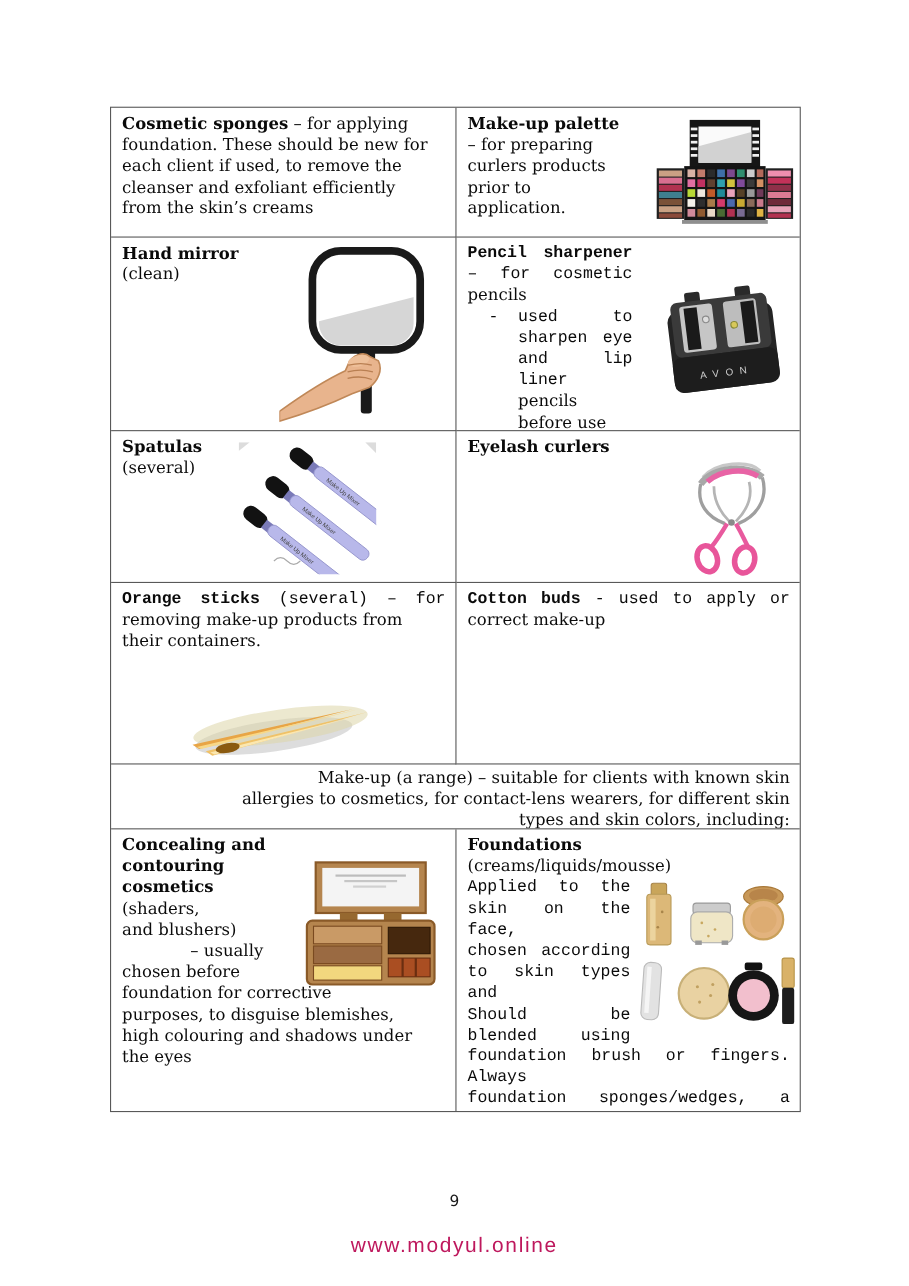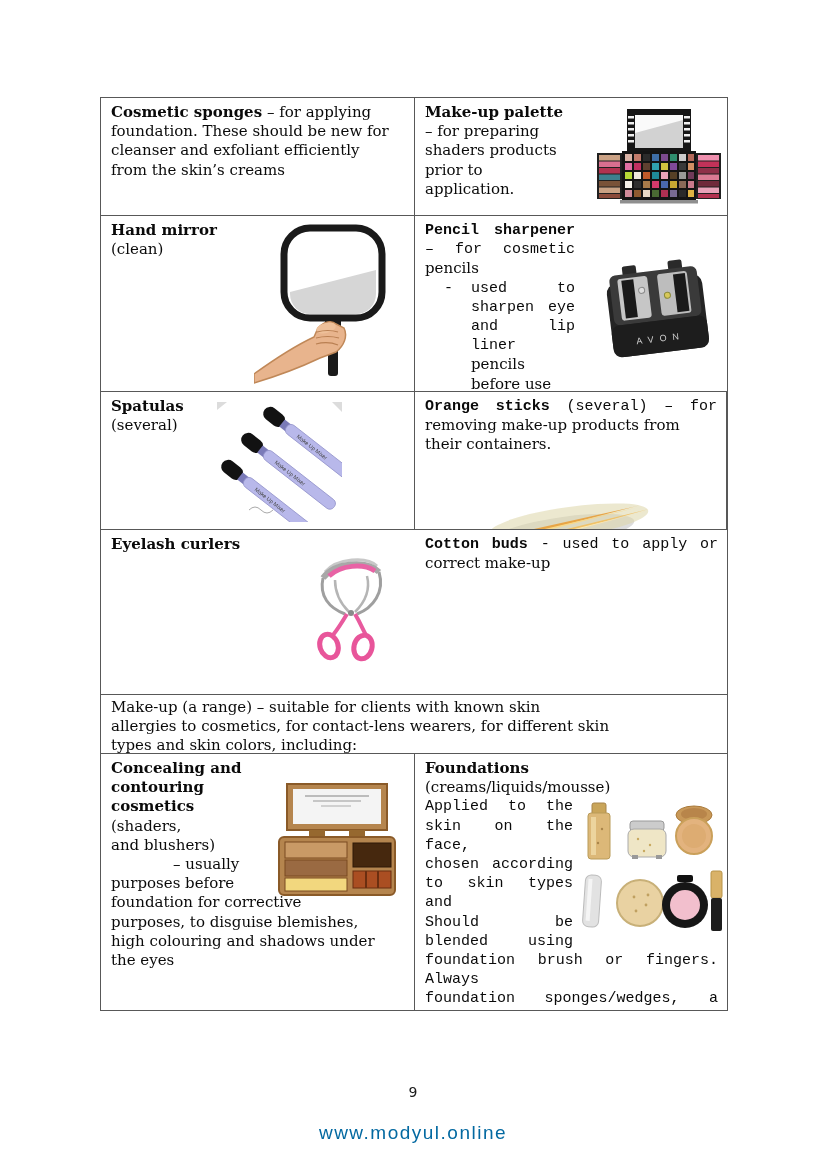--- a/index.html
+++ b/index.html
@@ -7,54 +7,55 @@
   .page { position:relative; width:826px; height:1169px; background:#ffffff; overflow:hidden;
           font-family:"DejaVu Serif", serif; color:#0a0a0a; }
   .doc-table { position:absolute; left:100px; top:97px; width:628px;
                display:grid; grid-template-columns:314px 312px;
                grid-template-rows:118px 176px 138px 165px 59px 256px;
                border:1px solid #585858; }
   .cell { position:relative; border-right:1px solid #585858; border-bottom:1px solid #585858;
           padding:5px 9px 0 10px; font-size:15px; line-height:19.2px; overflow:hidden; }
   .cell.rc { border-right:none; }
   .cell.bb { border-bottom:none; }
-  .cell.full { grid-column:1 / 3; border-right:none; padding-top:3px; }
+  .cell.full { grid-column:1 / 3; border-right:none; padding-top:3px;text-align:right; }
   .line { min-height:19.2px; }
   .b { font-weight:bold; }
   .jl { text-align:justify; text-align-last:justify;font-family:Liberation Mono, monospace; }
   .w150 { width:150px; }
   .w148 { width:148px; }
   .ind { padding-left:62px; }
   .bullet-line { margin-left:46px; width:104px; position:relative; }
   .dash { position:absolute; left:-27px; top:0; }
   .img { position:absolute; }
   .img svg { width:100%; height:100%; display:block; }
   .pagenum { position:absolute; top:1084px; left:0; width:826px; text-align:center;
              font-family:"DejaVu Sans", sans-serif; font-size:14px; color:#1a1a1a; }
   .watermark { position:absolute; top:1122px; left:0; width:826px; text-align:center;
                font-family:"Liberation Sans", sans-serif; font-size:19px; letter-spacing:1.5px;
-               color:#0369a1; }
+               color:#be185d; }
 </style>
 </head>
 <body>
 
 <div class="page">
   <div class="doc-table">
 
     <div class="cell">
       <div class="line"><span class="b">Cosmetic sponges</span><span> – for applying</span></div>
       <div class="line">foundation. These should be new for</div>
+      <div class="line">each client if used, to remove the</div>
       <div class="line">cleanser and exfoliant efficiently</div>
       <div class="line">from the skin’s creams</div>
     </div>
 
     <div class="cell rc">
       <div class="line b">Make-up palette</div>
       <div class="line">– for preparing</div>
-      <div class="line">shaders products</div>
+      <div class="line">curlers products</div>
       <div class="line">prior to</div>
       <div class="line">application.</div>
       <div class="img" style="right:3px; top:9px; width:130px; height:100px;">
         <svg viewBox="0 0 130 100">
           <rect x="33" y="2" width="64" height="43" fill="#161616"></rect>
           <g fill="#f0f0f0">
               <rect x="34" y="9" width="6" height="2.5"></rect>
               <rect x="34" y="15" width="6" height="2.5"></rect>
               <rect x="34" y="21" width="6" height="2.5"></rect>
               <rect x="34" y="27" width="6" height="2.5"></rect>
@@ -213,76 +214,76 @@
             <rect x="0" y="0" width="24" height="14" rx="7" fill="#121212"></rect>
             <rect x="22" y="2.5" width="8" height="9" fill="#7a7ab8"></rect>
             <rect x="28" y="1.5" width="88" height="11" rx="5" fill="#b8b8ea" stroke="#9595cc" stroke-width="0.8"></rect>
             <text x="42" y="9.5" font-size="5.5" fill="#444" font-family="Liberation Sans, sans-serif">Make Up Mixer</text>
           </g>
           <path d="M32,108 q6,-6 12,0 q6,6 12,0" stroke="#aaaaaa" stroke-width="1" fill="none"></path>
         </svg>
       </div>
     </div>
 
-    <div class="cell">
-      <div class="line jl"><span class="b">Orange sticks</span><span> (several) – for</span></div>
-      <div class="line">removing make-up products from</div>
-      <div class="line">their containers.</div>
-      <div class="img" style="left:68px; top:103px; width:168px; height:58px;">
-        <svg viewBox="0 0 168 58">
-          <ellipse cx="80" cy="36" rx="72" ry="14" fill="#cbcbcb" opacity="0.65" transform="rotate(-8 80 36)"></ellipse>
-          <ellipse cx="86" cy="27" rx="80" ry="15" fill="#ddd6a8" opacity="0.55" transform="rotate(-8 86 27)"></ellipse>
-          <polygon points="6,44 150,12 158,10 12,48" fill="#e8a546"></polygon>
-          <polygon points="10,46 152,13 156,12 14,48" fill="#f8d888"></polygon>
-          <polygon points="18,50 158,16 166,14 24,54" fill="#f0c268"></polygon>
-          <polygon points="22,51 160,17 163,16 26,53" fill="#fbe7b0"></polygon>
-          <ellipse cx="38" cy="47" rx="11" ry="4.5" fill="#8a5a10" transform="rotate(-10 38 47)"></ellipse>
-        </svg>
-      </div>
-    </div>
-
     <div class="cell rc">
       <div class="line b">Eyelash curlers</div>
       <div class="img" style="left:204px; top:20px; width:93px; height:113px;">
         <svg viewBox="0 0 93 113">
           <path d="M20,22 C32,8 62,6 72,16" stroke="#c8c8c8" stroke-width="3" fill="none"></path>
           <path d="M18,28 C30,12 62,10 74,22" stroke="#a8a8a8" stroke-width="6" fill="none"></path>
           <path d="M24,26 C36,15 58,13 70,21" stroke="#e863a5" stroke-width="5" fill="none"></path>
           <path d="M18,28 C14,46 24,58 40,64" stroke="#9f9f9f" stroke-width="3" fill="none"></path>
           <path d="M74,22 C80,42 68,58 52,64" stroke="#9f9f9f" stroke-width="3" fill="none"></path>
           <path d="M30,30 C30,44 36,54 44,62" stroke="#b5b5b5" stroke-width="2.5" fill="none"></path>
           <path d="M62,26 C66,42 58,54 50,62" stroke="#b5b5b5" stroke-width="2.5" fill="none"></path>
           <circle cx="46" cy="63" r="3" fill="#8a8a8a"></circle>
           <path d="M42,64 C36,74 32,80 28,85" stroke="#e85a9e" stroke-width="4" fill="none"></path>
           <path d="M50,64 C56,74 58,80 61,85" stroke="#e85a9e" stroke-width="4" fill="none"></path>
           <ellipse cx="24" cy="96" rx="9" ry="12" fill="none" stroke="#e8559a" stroke-width="5" transform="rotate(-18 24 96)"></ellipse>
           <ellipse cx="58" cy="97" rx="9" ry="12" fill="none" stroke="#e8559a" stroke-width="5" transform="rotate(14 58 97)"></ellipse>
         </svg>
       </div>
     </div>
 
+    <div class="cell">
+      <div class="line jl"><span class="b">Orange sticks</span><span> (several) – for</span></div>
+      <div class="line">removing make-up products from</div>
+      <div class="line">their containers.</div>
+      <div class="img" style="left:68px; top:103px; width:168px; height:58px;">
+        <svg viewBox="0 0 168 58">
+          <ellipse cx="80" cy="36" rx="72" ry="14" fill="#cbcbcb" opacity="0.65" transform="rotate(-8 80 36)"></ellipse>
+          <ellipse cx="86" cy="27" rx="80" ry="15" fill="#ddd6a8" opacity="0.55" transform="rotate(-8 86 27)"></ellipse>
+          <polygon points="6,44 150,12 158,10 12,48" fill="#e8a546"></polygon>
+          <polygon points="10,46 152,13 156,12 14,48" fill="#f8d888"></polygon>
+          <polygon points="18,50 158,16 166,14 24,54" fill="#f0c268"></polygon>
+          <polygon points="22,51 160,17 163,16 26,53" fill="#fbe7b0"></polygon>
+          <ellipse cx="38" cy="47" rx="11" ry="4.5" fill="#8a5a10" transform="rotate(-10 38 47)"></ellipse>
+        </svg>
+      </div>
+    </div>
+
     <div class="cell rc">
       <div class="line jl"><span class="b">Cotton buds</span><span> - used to apply or</span></div>
       <div class="line">correct make-up</div>
     </div>
 
     <div class="cell full">
       <div class="line">Make-up (a range) – suitable for clients with known skin</div>
       <div class="line">allergies to cosmetics, for contact-lens wearers, for different skin</div>
       <div class="line">types and skin colors, including:</div>
     </div>
 
     <div class="cell bb">
       <div class="line b">Concealing and</div>
       <div class="line b">contouring</div>
       <div class="line b">cosmetics</div>
       <div class="line">(shaders,</div>
       <div class="line">and blushers)</div>
       <div class="line ind">– usually</div>
-      <div class="line">purposes before</div>
+      <div class="line">chosen before</div>
       <div class="line">foundation for corrective</div>
       <div class="line">purposes, to disguise blemishes,</div>
       <div class="line">high colouring and shadows under</div>
       <div class="line">the eyes</div>
       <div class="img" style="left:170px; top:26px; width:130px; height:119px;">
         <svg viewBox="0 0 130 119">
           <rect x="16" y="4" width="100" height="46" fill="#b5854e" stroke="#8a5a28" stroke-width="2"></rect>
           <rect x="22" y="9" width="88" height="35" fill="#f4f4f4"></rect>
           <rect x="34" y="15" width="64" height="2" fill="#bcbcbc"></rect>
           <rect x="42" y="20" width="48" height="2" fill="#c6c6c6"></rect>

